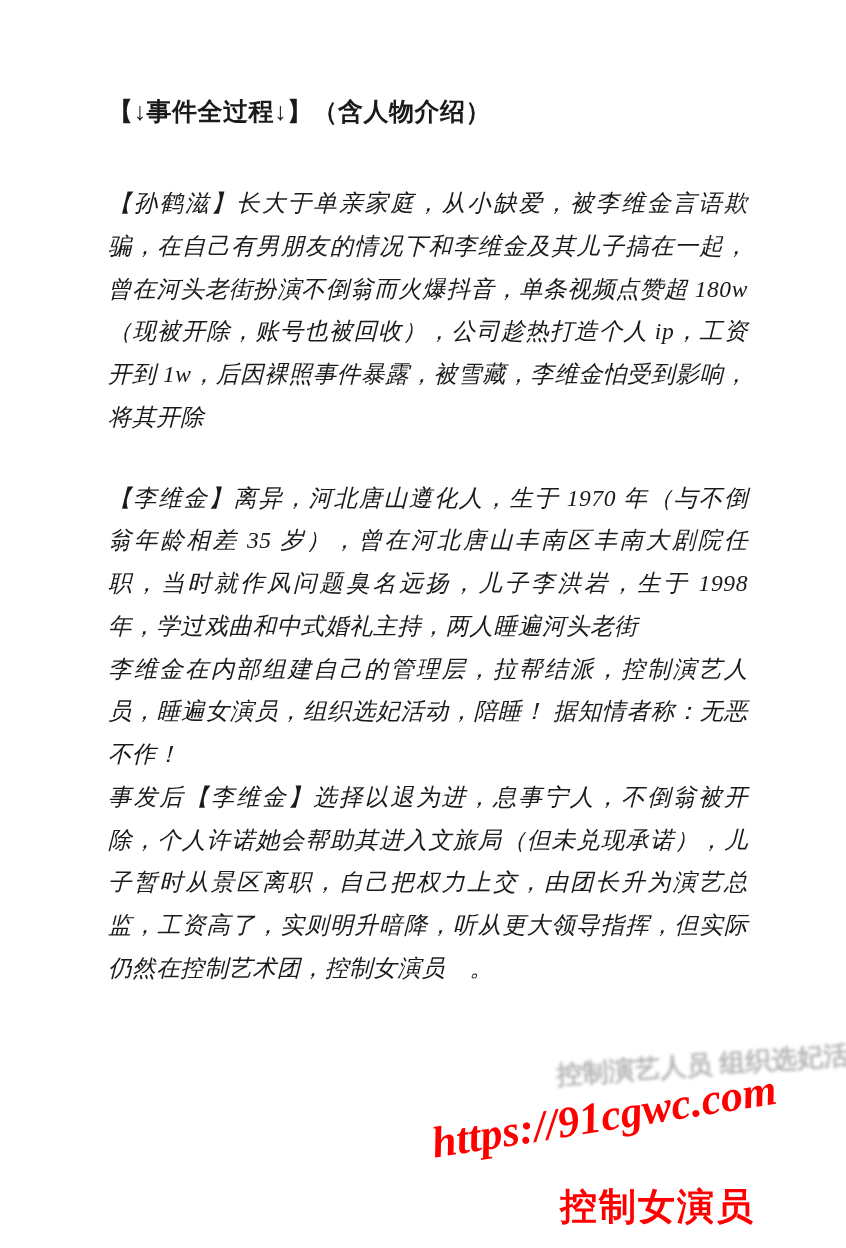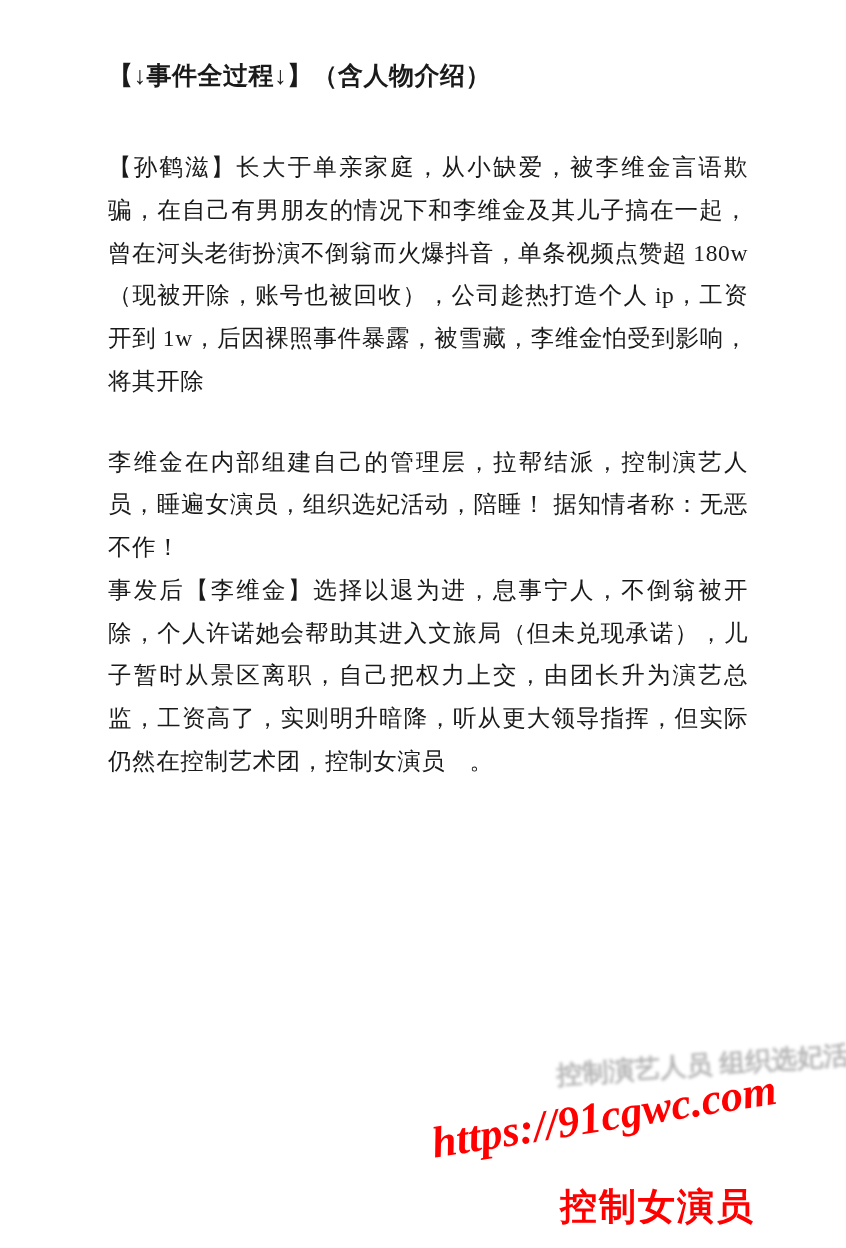--- a/index.html
+++ b/index.html
@@ -12,39 +12,40 @@
     background: #ffffff;
     font-family: "Liberation Serif", "DejaVu Serif", serif;
     overflow: hidden;
     position: relative;
   }
   .page {
     position: relative;
     width: 846px;
     height: 1120px;
     box-sizing: border-box;
-    padding: 56px 86px 0 108px;
+    padding: 92px 86px 0 108px;
     background: #ffffff;
   }
   .doc-title {
     font-size: 25px;
     font-weight: bold;
     color: #1a1a1a;
     line-height: 1.6;
     letter-spacing: 0.5px;
     margin: 0 0 50px 0;
   }
   .para {
     font-size: 23.5px;
     color: #1a1a1a;
     line-height: 1.82;
     letter-spacing: 0.6px;
     text-align: justify;
     margin: 0 12px 38px 0;
     word-break: break-all;
+    font-style: italic;
   }
   .para.tight {
     margin-bottom: 0;
   }
   .para.last {
     margin-bottom: 0;
   }
   
   .watermark {
     position: absolute;
@@ -91,20 +92,21 @@
 </style>
 </head>
 <body>
 
 <div class="page">
 
   <h1 class="doc-title">【↓事件全过程↓】（含人物介绍）</h1>
 
   <p class="para">【孙鹤滋】长大于单亲家庭，从小缺爱，被李维金言语欺骗，在自己有男朋友的情况下和李维金及其儿子搞在一起，曾在河头老街扮演不倒翁而火爆抖音，单条视频点赞超 180w（现被开除，账号也被回收），公司趁热打造个人 ip，工资开到 1w，后因裸照事件暴露，被雪藏，李维金怕受到影响，将其开除</p>
 
+  <p class="para tight">【李维金】离异，河北唐山遵化人，生于 1970 年（与不倒翁年龄相差 35 岁），曾在河北唐山丰南区丰南大剧院任职，当时就作风问题臭名远扬，儿子李洪岩，生于 1998 年，学过戏曲和中式婚礼主持，两人睡遍河头老街</p>
 
   <p class="para last">李维金在内部组建自己的管理层，拉帮结派，控制演艺人员，睡遍女演员，组织选妃活动，陪睡！ 据知情者称：无恶不作！</p>
 
   <p class="para">事发后【李维金】选择以退为进，息事宁人，不倒翁被开除，个人许诺她会帮助其进入文旅局（但未兑现承诺），儿子暂时从景区离职，自己把权力上交，由团长升为演艺总监，工资高了，实则明升暗降，听从更大领导指挥，但实际仍然在控制艺术团，控制女演员　。</p>
 
   <div class="watermark wm-ghost">控制演艺人员
 组织选妃活动演员</div>
 
   <div class="watermark wm-url">https://91cgwc.com</div>
 

